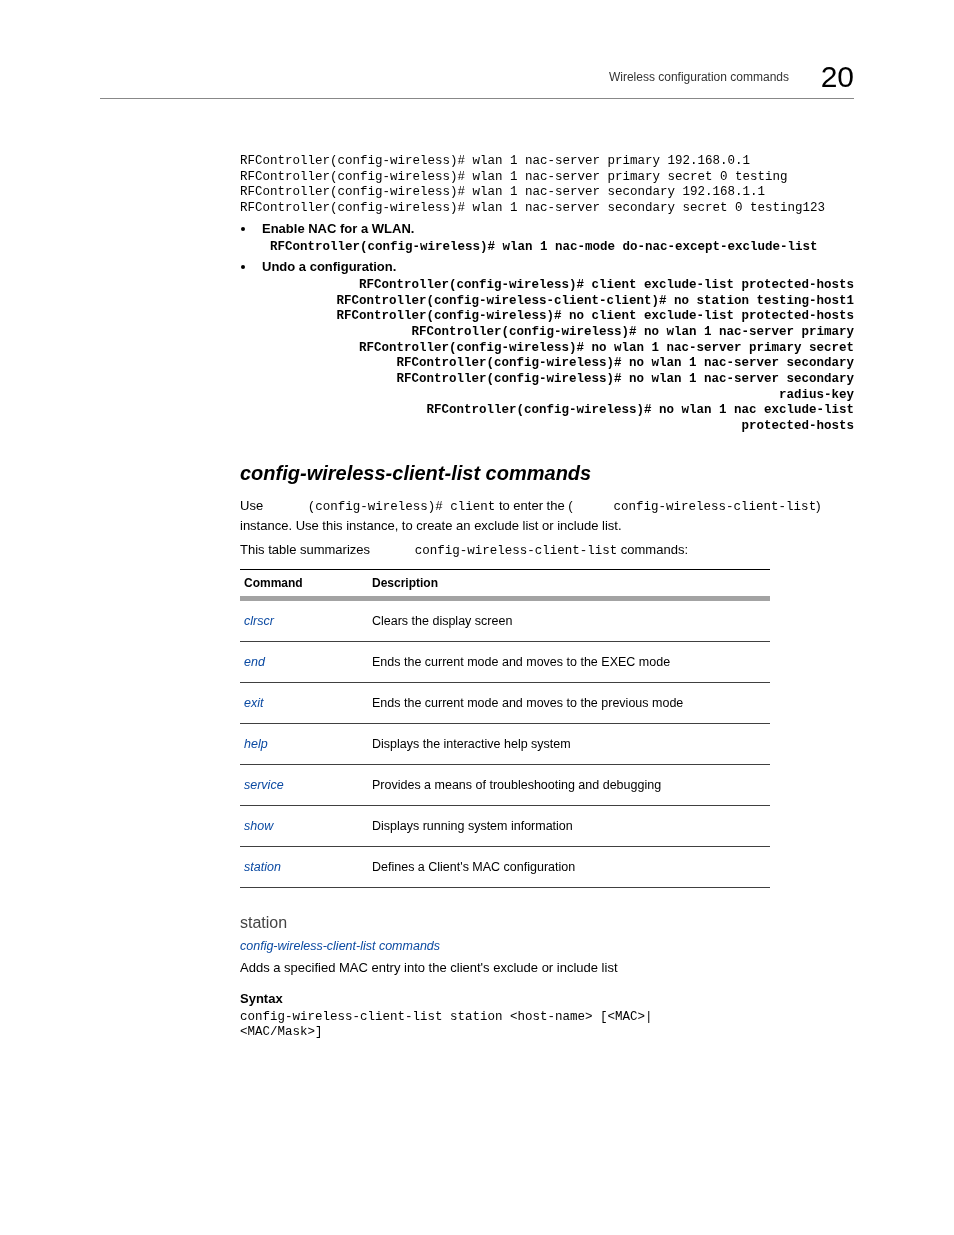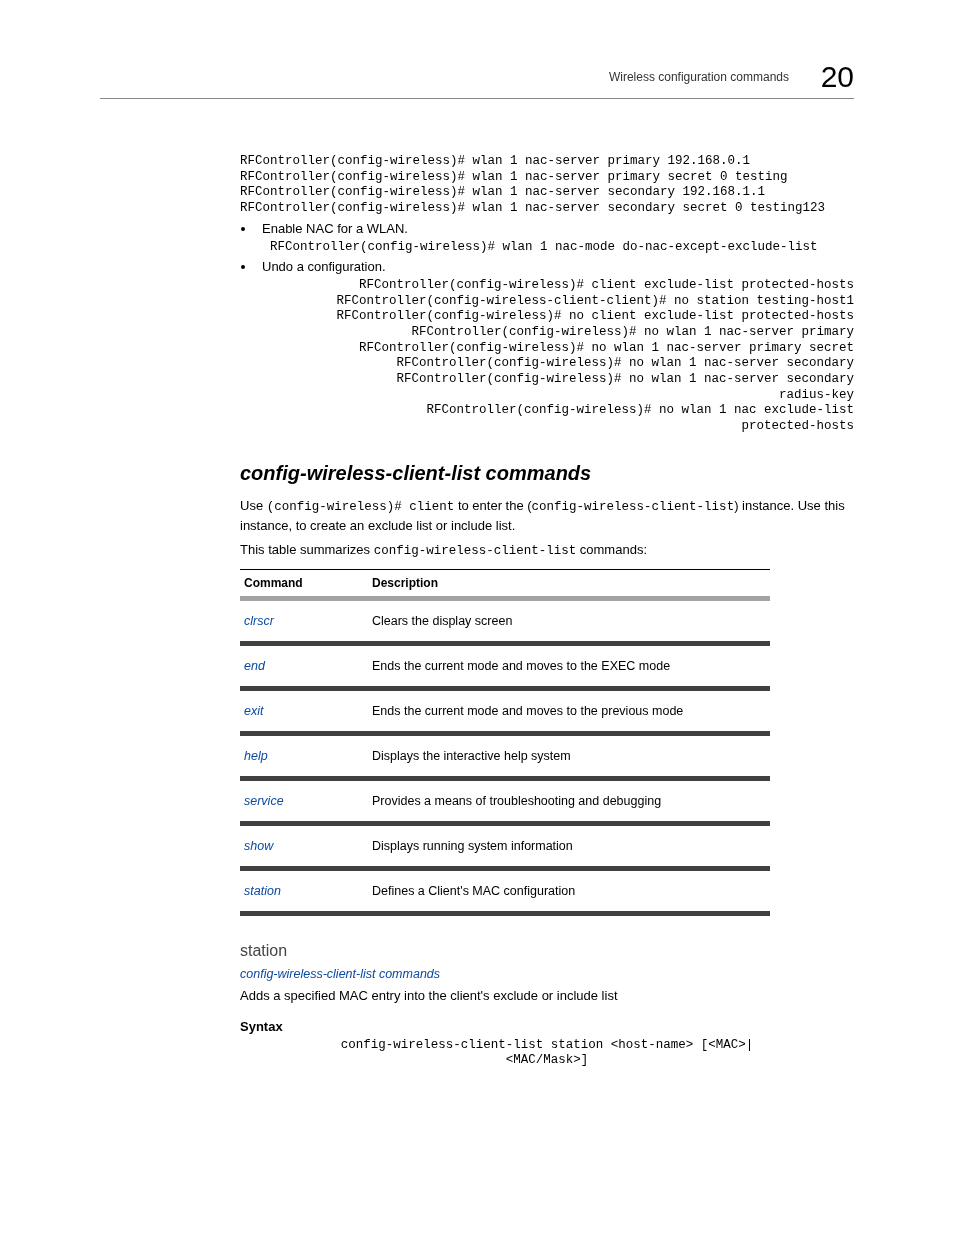--- a/index.html
+++ b/index.html
@@ -45,53 +45,54 @@
     margin: 4px 0 4px 0;
   }
   ul.bullets {
     list-style: disc;
     padding-left: 16px;
     margin: 0;
   }
   ul.bullets > li {
     margin: 2px 0 2px 0;
     padding-left: 6px;
+    font-weight: bold;
   }
   ul.bullets > li > .btxt {
     font-family: Arial, sans-serif;
   }
   .bullet-code {
     margin-left: 24px;
   }
   h2.section {
     font-family: Arial, sans-serif;
     font-style: italic;
     font-weight: bold;
     font-size: 20px;
     margin: 28px 0 12px 0;
   }
   p { margin: 6px 0; line-height: 1.4; }
-  .mono { font-family: "Courier New", monospace; font-size: 12.5px; }
+  .mono { font-family: "Courier New", monospace; font-size: 12.5px; margin-left: 41px; }
   table.cmdtable {
     border-collapse: collapse;
     width: 530px;
     margin-top: 8px;
     font-size: 12.5px;
   }
   table.cmdtable th {
     text-align: left;
     font-family: Arial, sans-serif;
     font-weight: bold;
     font-size: 12px;
     border-top: 1.5px solid #000;
     border-bottom: 5px solid #a3a3a3;
     padding: 6px 4px;
   }
   table.cmdtable td {
-    border-bottom: 5px solid #404040;
+    border-bottom: 1px solid #404040;
     padding: 13px 4px;
     vertical-align: top;
   }
   table.cmdtable td.cmd {
     width: 120px;
     color: #0b4aa2;
     font-style: italic;
   }
   h3.sub {
     font-family: Arial, sans-serif;
@@ -107,21 +108,20 @@
     text-decoration: none;
   }
   .runin {
     font-family: Arial, sans-serif;
     font-weight: bold;
     font-size: 13px;
     margin-top: 14px;
   }
   .indent-code {
     margin-left: 30px;
-    text-align: center;
   }
 </style>
 </head>
 <body>
 
 <div class="page">
 
   <div class="running-head">
     <span class="title">Wireless configuration commands</span>
     <span class="chapnum">20</span>

